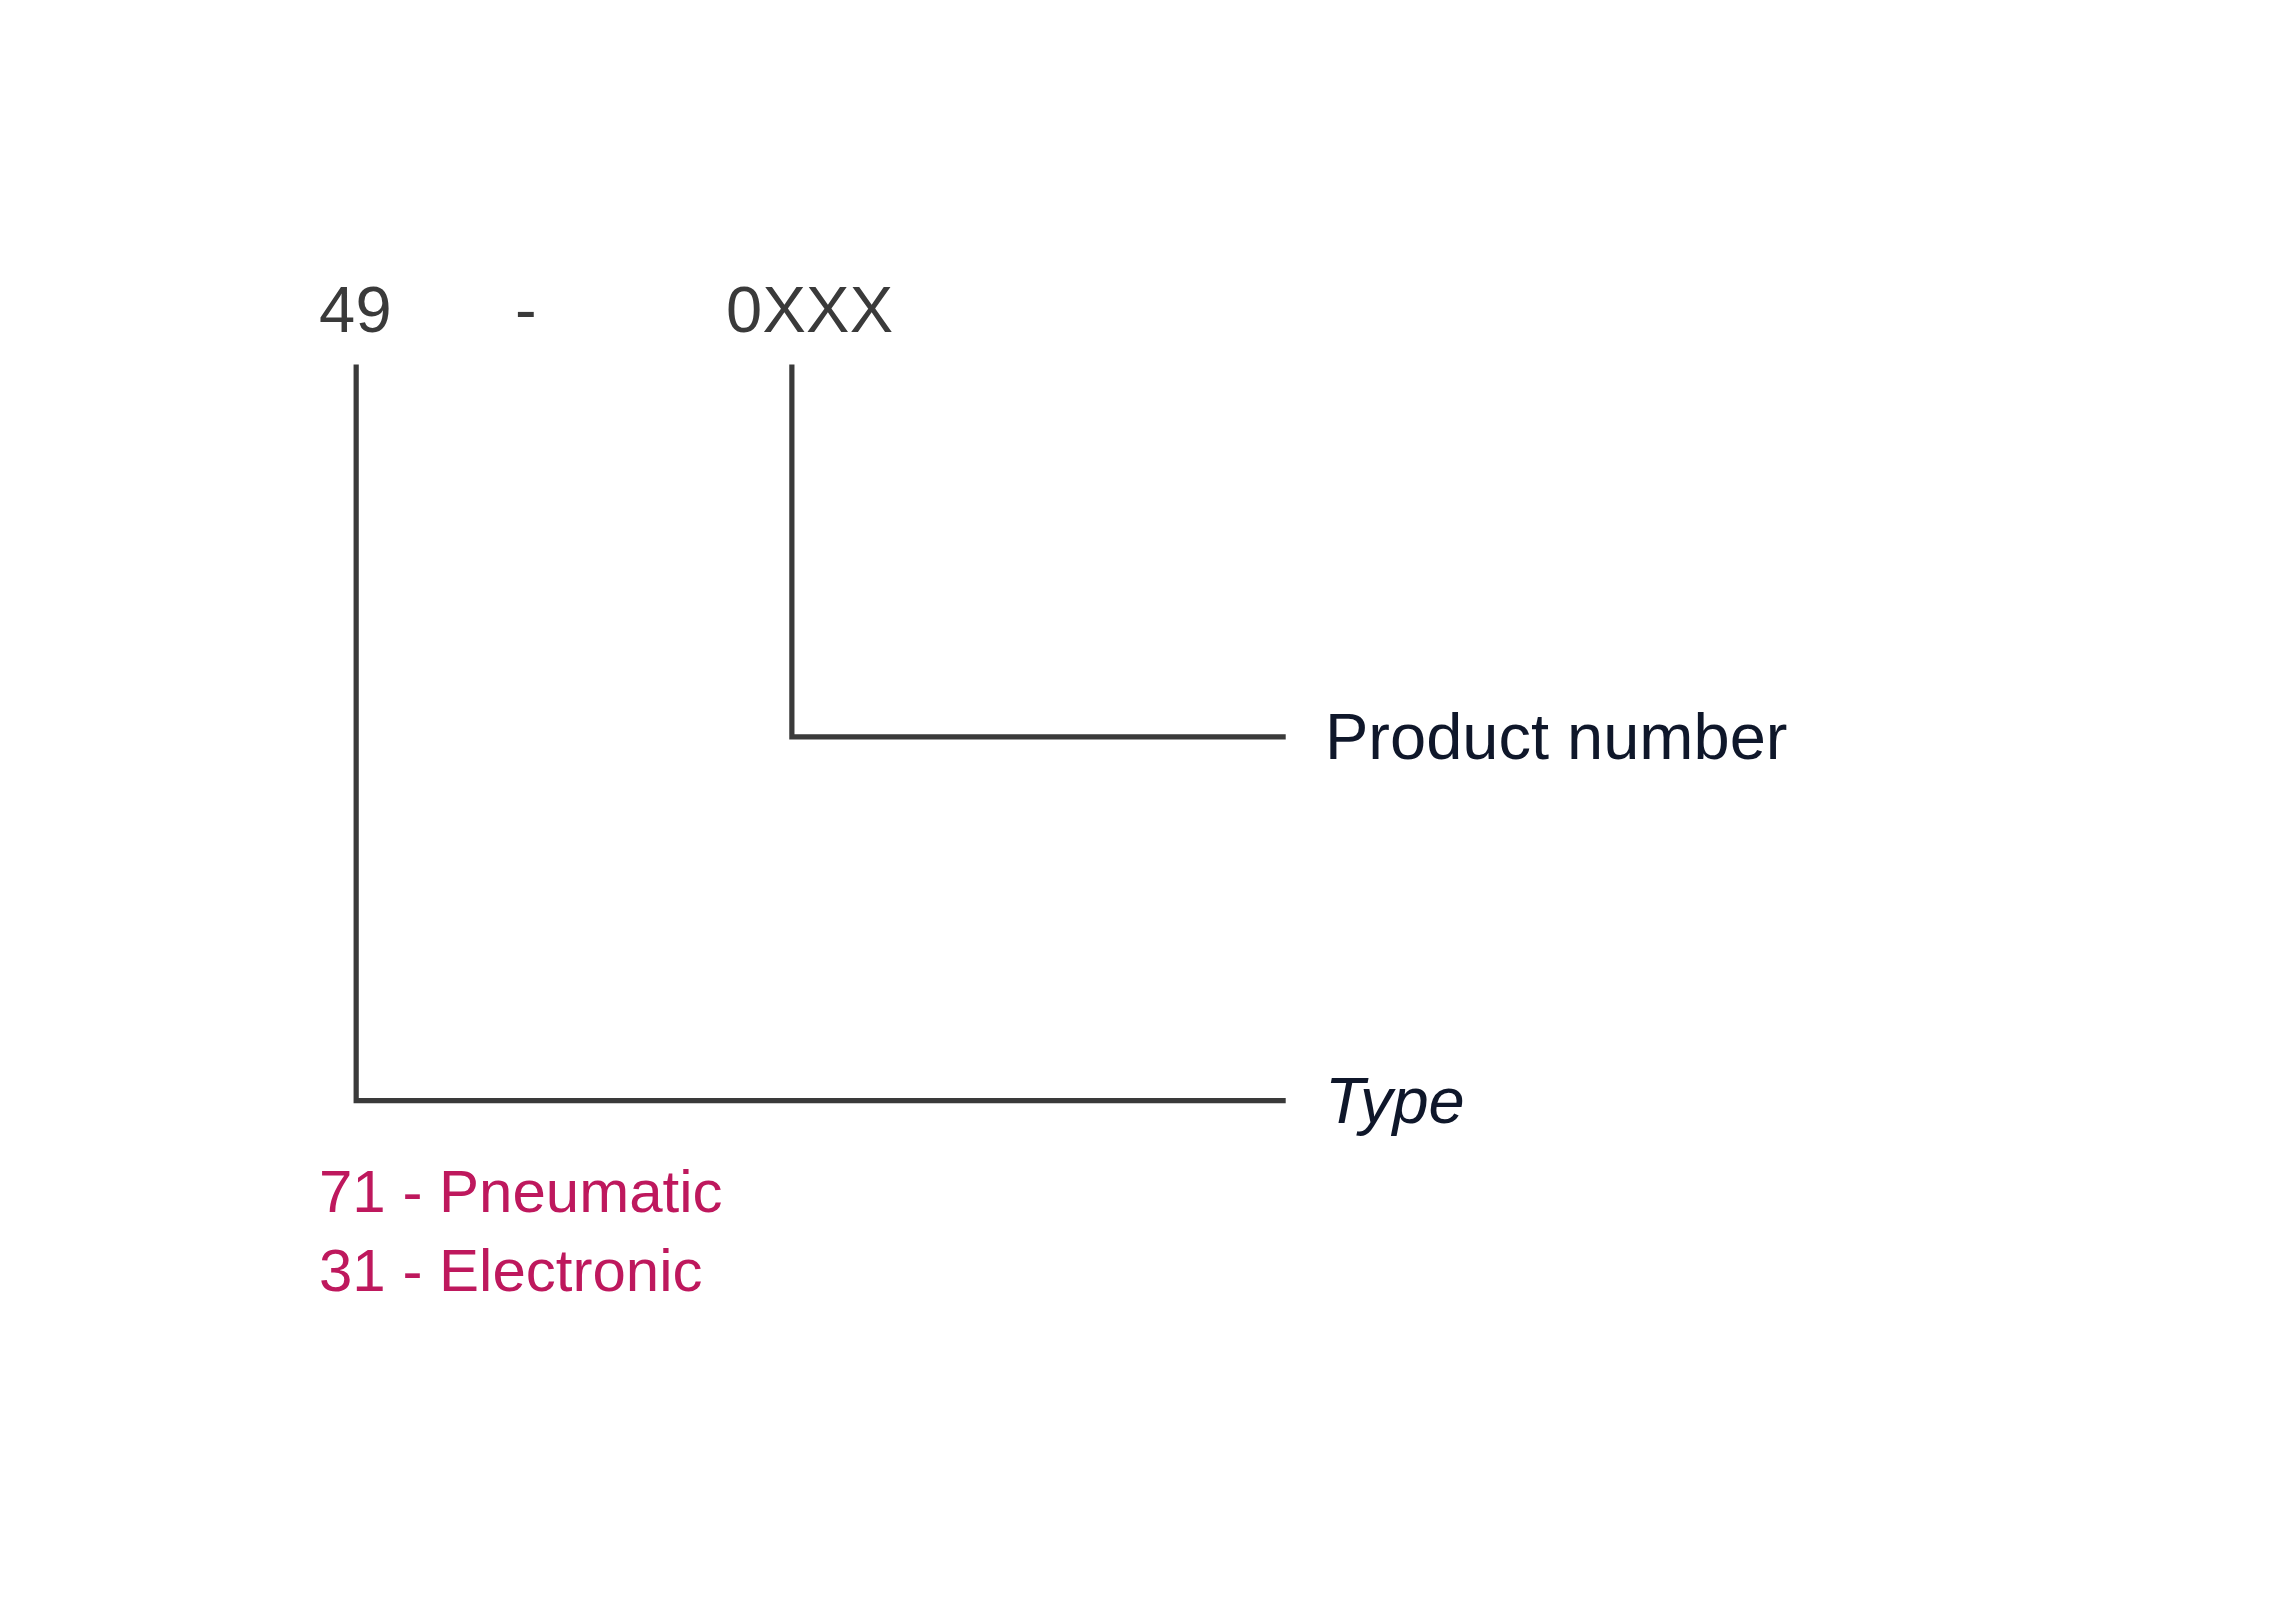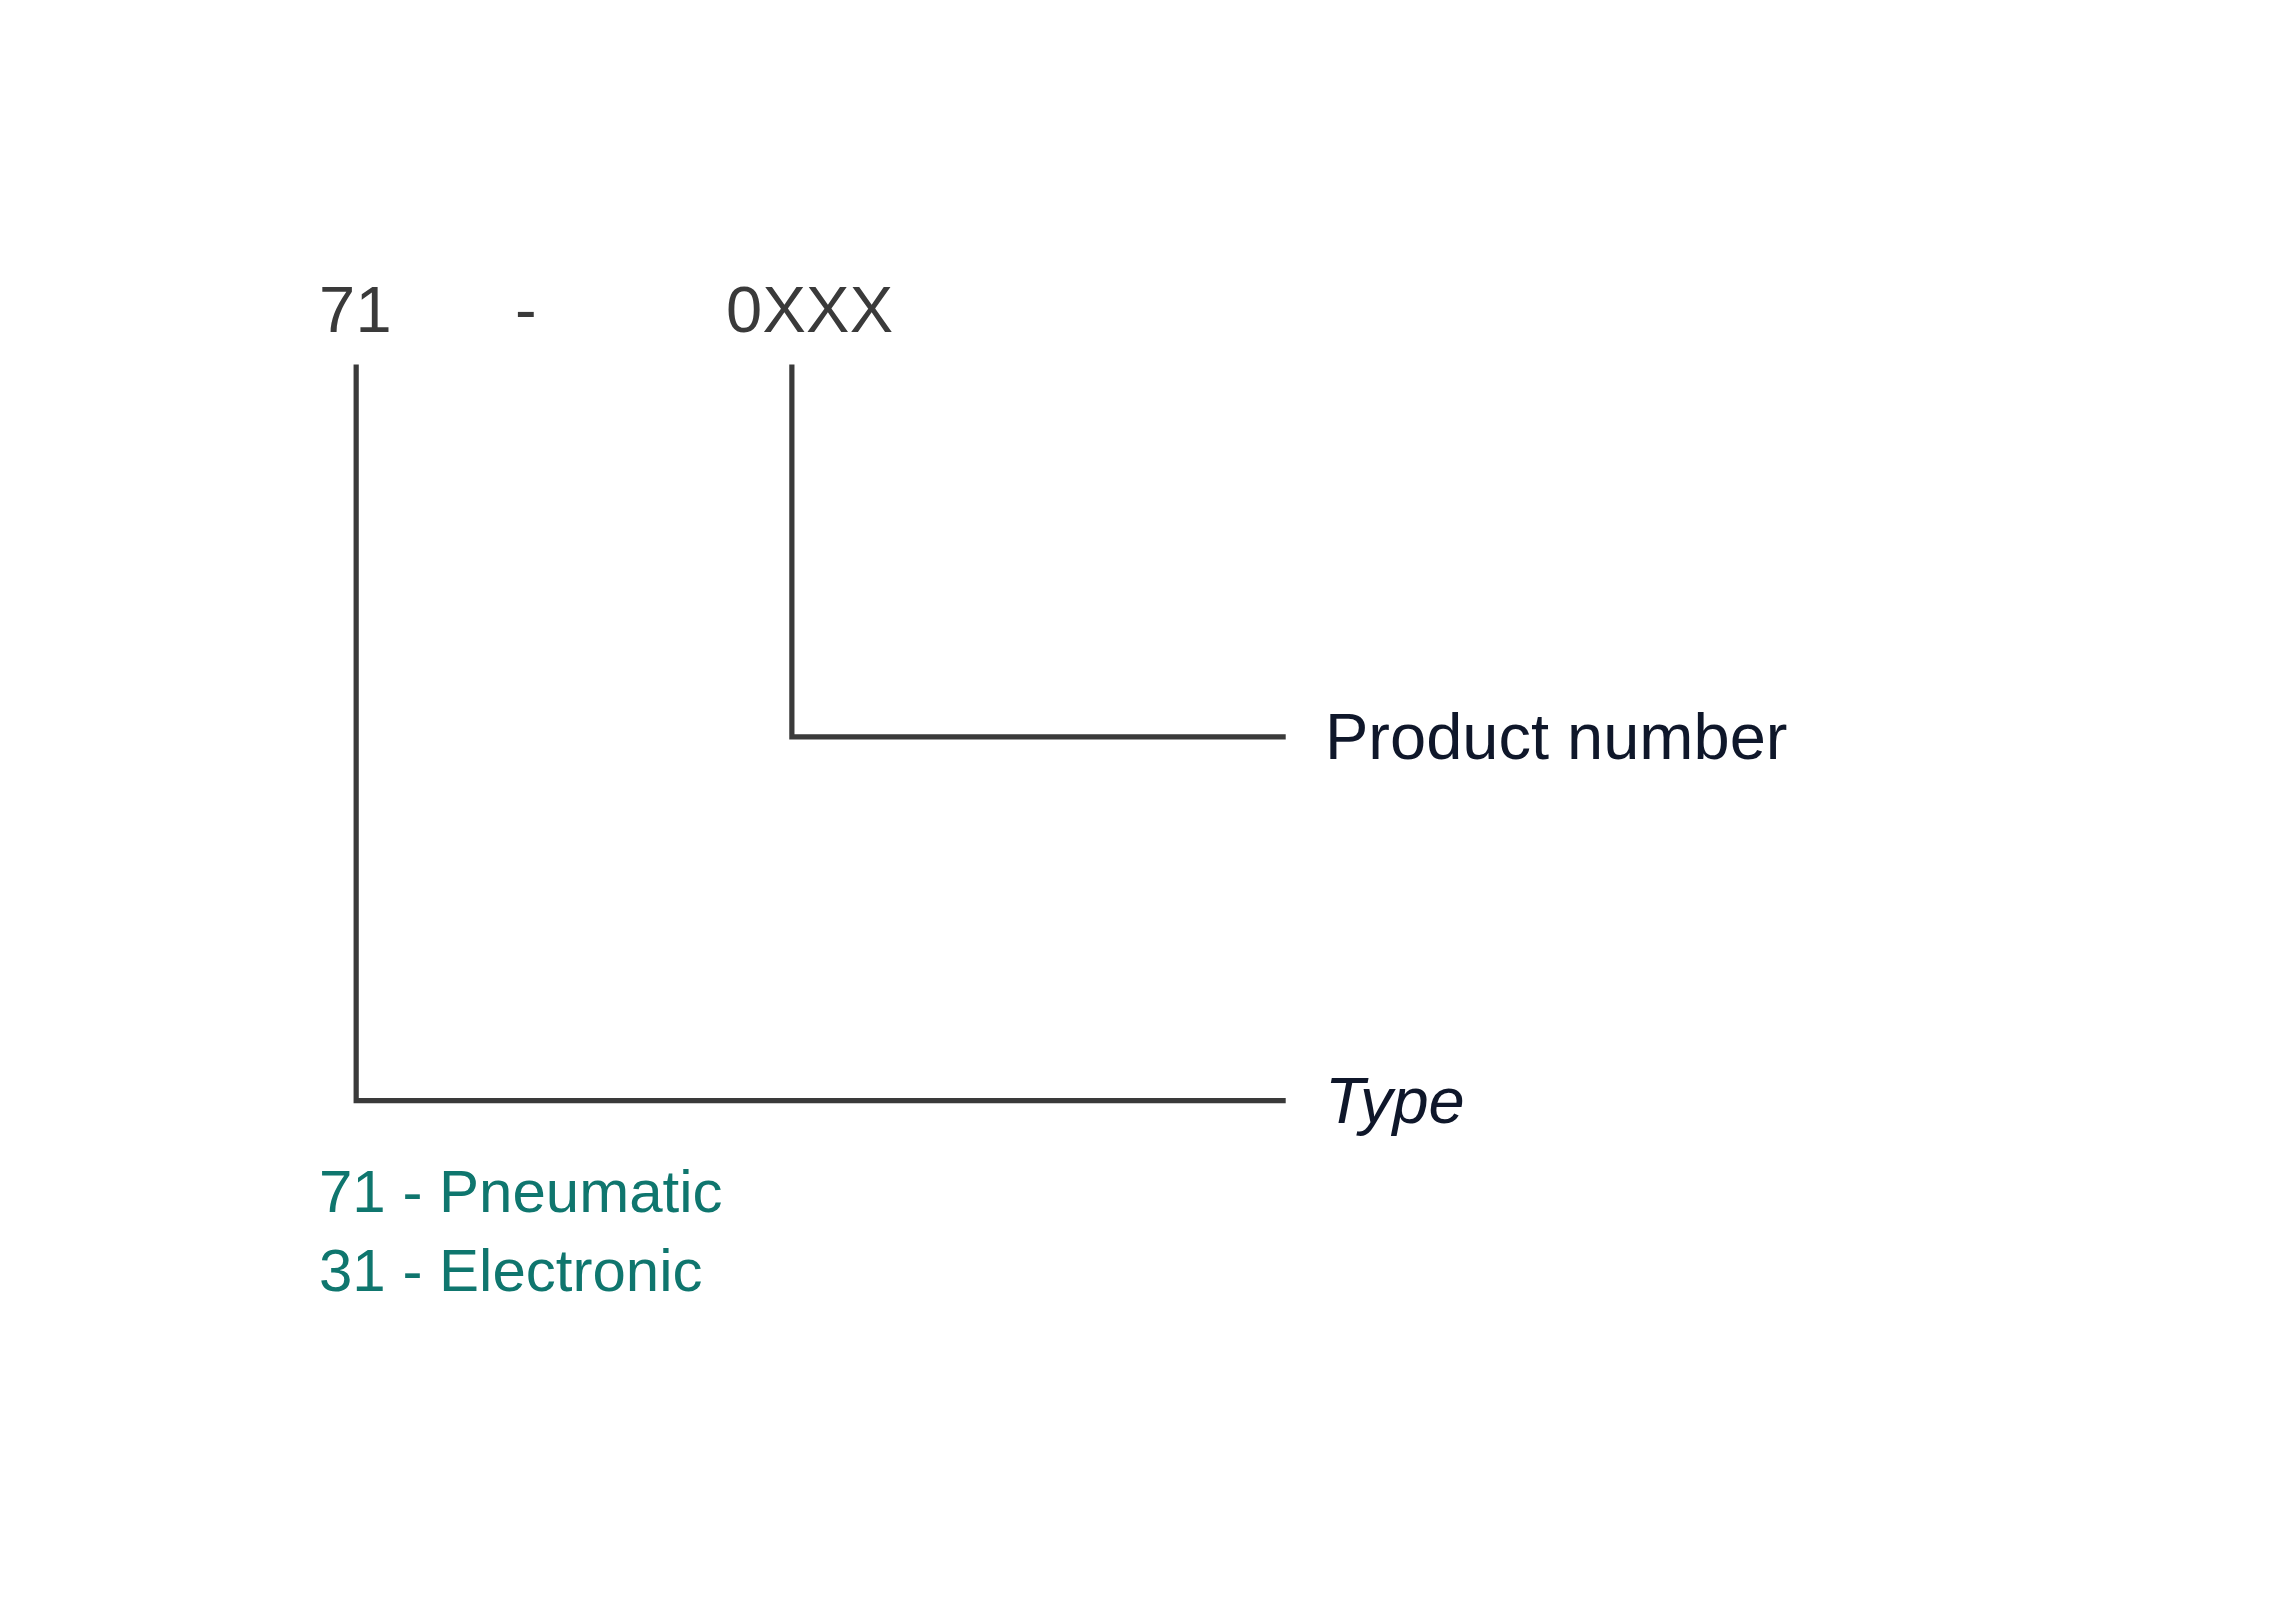--- a/index.html
+++ b/index.html
@@ -72,31 +72,31 @@
   
   #type-legend {
     position: absolute;
     left: 319px;
     top: 1152px;
     width: 915px;
   }
   .legend-item {
     font-size: 60px;
     line-height: 79px;
-    color: #0f766e;
+    color: #be185d;
     white-space: nowrap;
   }
 </style>
 </head>
 <body>
 
 <div id="diagram-canvas">
 
   <div class="code-row">
-    <span class="code-seg type-seg">71</span>
+    <span class="code-seg type-seg">49</span>
     <span class="code-seg sep-seg">-</span>
     <span class="code-seg product-seg">0XXX</span>
   </div>
 
   <svg id="leader-lines" viewBox="0 0 3496 2480" width="2284" height="1620">
 
     <path d="M 545 558 L 545 1685 L 1968 1685" fill="none" stroke="#3a3a3a" stroke-width="8" stroke-linecap="butt" stroke-linejoin="miter"></path>
 
     <path d="M 1212 558 L 1212 1128 L 1968 1128" fill="none" stroke="#3a3a3a" stroke-width="8" stroke-linecap="butt" stroke-linejoin="miter"></path>
   </svg>

